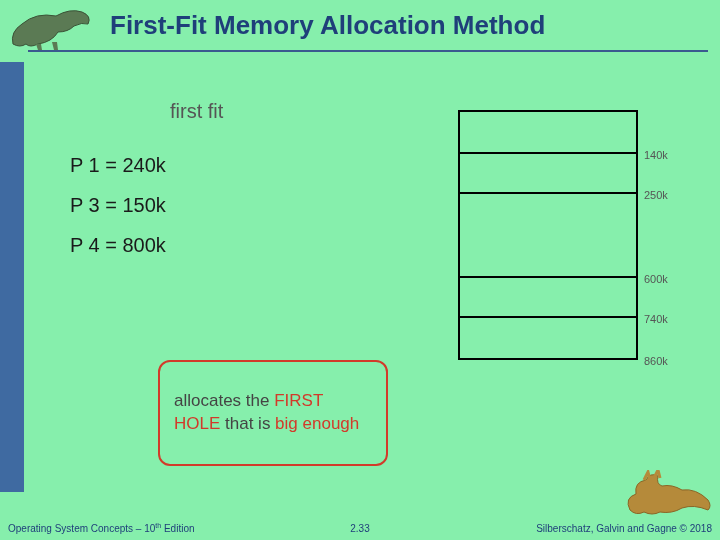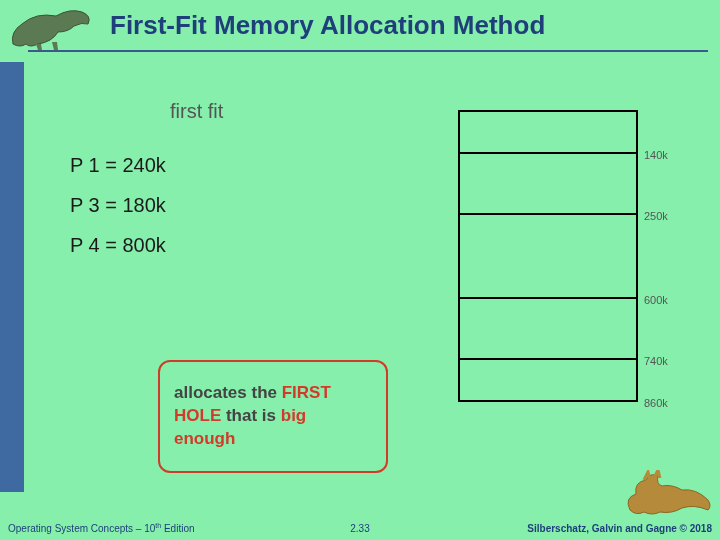--- a/index.html
+++ b/index.html
@@ -7,32 +7,32 @@
   .slide { position: relative; width: 720px; height: 540px; background: #86efac; }
   .sidebar { position: absolute; left: 0; top: 62px; width: 24px; height: 430px; background: #3f6aa1; }
   .header { position: absolute; left: 0; top: 0; width: 720px; height: 62px; }
   .title { position: absolute; left: 110px; top: 10px; font-size: 26px; font-weight: bold; color: #1f3f7a; font-family: Arial, sans-serif; }
   .hr { position: absolute; left: 28px; top: 50px; width: 680px; height: 2px; background: #3a5a8f; }
   .dino-top { position: absolute; left: 8px; top: 2px; width: 88px; height: 48px; }
   .dino-bottom { position: absolute; right: 6px; bottom: 22px; width: 90px; height: 48px; }
   .content { position: absolute; left: 40px; top: 70px; right: 10px; bottom: 40px; }
   .ff-label { position: absolute; left: 130px; top: 30px; font-size: 20px; color: #555; font-family: Arial, sans-serif; }
   .plist { position: absolute; left: 30px; top: 75px; font-size: 20px; color: #1a1a1a; line-height: 2.0; font-family: Arial, sans-serif; }
-  .callout { position: absolute; left: 118px; top: 290px; width: 230px; border: 2px solid #d23a2a; border-radius: 12px; padding: 20px 14px; font-size: 17px; color: #444; line-height: 1.35; font-weight: bold; }
+  .callout { position: absolute; left: 118px; top: 290px; width: 230px; border: 2px solid #d23a2a; border-radius: 12px; padding: 28px 14px; font-size: 17px; color: #444; line-height: 1.35; }
   .red { color: #d23a2a; }
   .mem { position: absolute; right: 72px; top: 40px; width: 180px; }
-  .mem-row { border: 2px solid #000; border-bottom: none; height: 61px; position: relative; }
+  .mem-row { border: 2px solid #000; border-bottom: none; height: 40px; position: relative; }
   .mem-row:first-child { height: 42px; }
   .mem-row:last-child { border-bottom: 2px solid #000; height: 44px; }
   .mem-label { position: absolute; right: -56px; bottom: -9px; font-size: 11px; color: #555; width: 48px; text-align: left; }
   .footer { position: absolute; left: 0; bottom: 0; width: 720px; height: 24px; font-size: 10px; color: #1f3f7a; }
   .foot-left { position: absolute; left: 8px; bottom: 6px; }
   .foot-left sup { font-size: 7px; }
   .foot-center { position: absolute; left: 50%; bottom: 6px; transform: translateX(-50%); }
-  .foot-right { position: absolute; right: 8px; bottom: 6px; font-weight: bold; }
+  .foot-right { position: absolute; right: 8px; bottom: 6px; }
 </style>
 </head>
 <body>
 
 <div class="slide">
   <div class="header">
     <div class="dino-top">
       <svg viewBox="0 0 88 48" width="88" height="48">
         <path d="M5 42 Q2 30 14 22 Q28 10 48 14 Q62 6 74 10 Q84 14 80 22 Q74 20 66 24 Q60 30 50 30 Q44 40 30 42 Q22 46 18 42 Q12 46 5 42 Z" fill="#5b7a54" stroke="#3a5236" stroke-width="1"></path>
         <path d="M28 42 L30 48 L34 48 L33 42 Z M44 40 L46 48 L50 48 L49 40 Z" fill="#5b7a54"></path>
@@ -42,21 +42,21 @@
     <div class="hr"></div>
   </div>
 
   <div class="sidebar"></div>
 
   <div class="content">
     <div class="ff-label">first fit</div>
 
     <div class="plist">
       <div>P 1 = 240k</div>
-      <div>P 3 = 180k</div>
+      <div>P 3 = 150k</div>
       <div>P 4 = 800k</div>
     </div>
 
     <div class="callout">
       <span>allocates the </span><span class="red">FIRST HOLE</span><span> that is </span><span class="red">big enough</span>
     </div>
 
     <div class="mem">
       <div class="mem-row">
         <div class="mem-label">140k</div>

